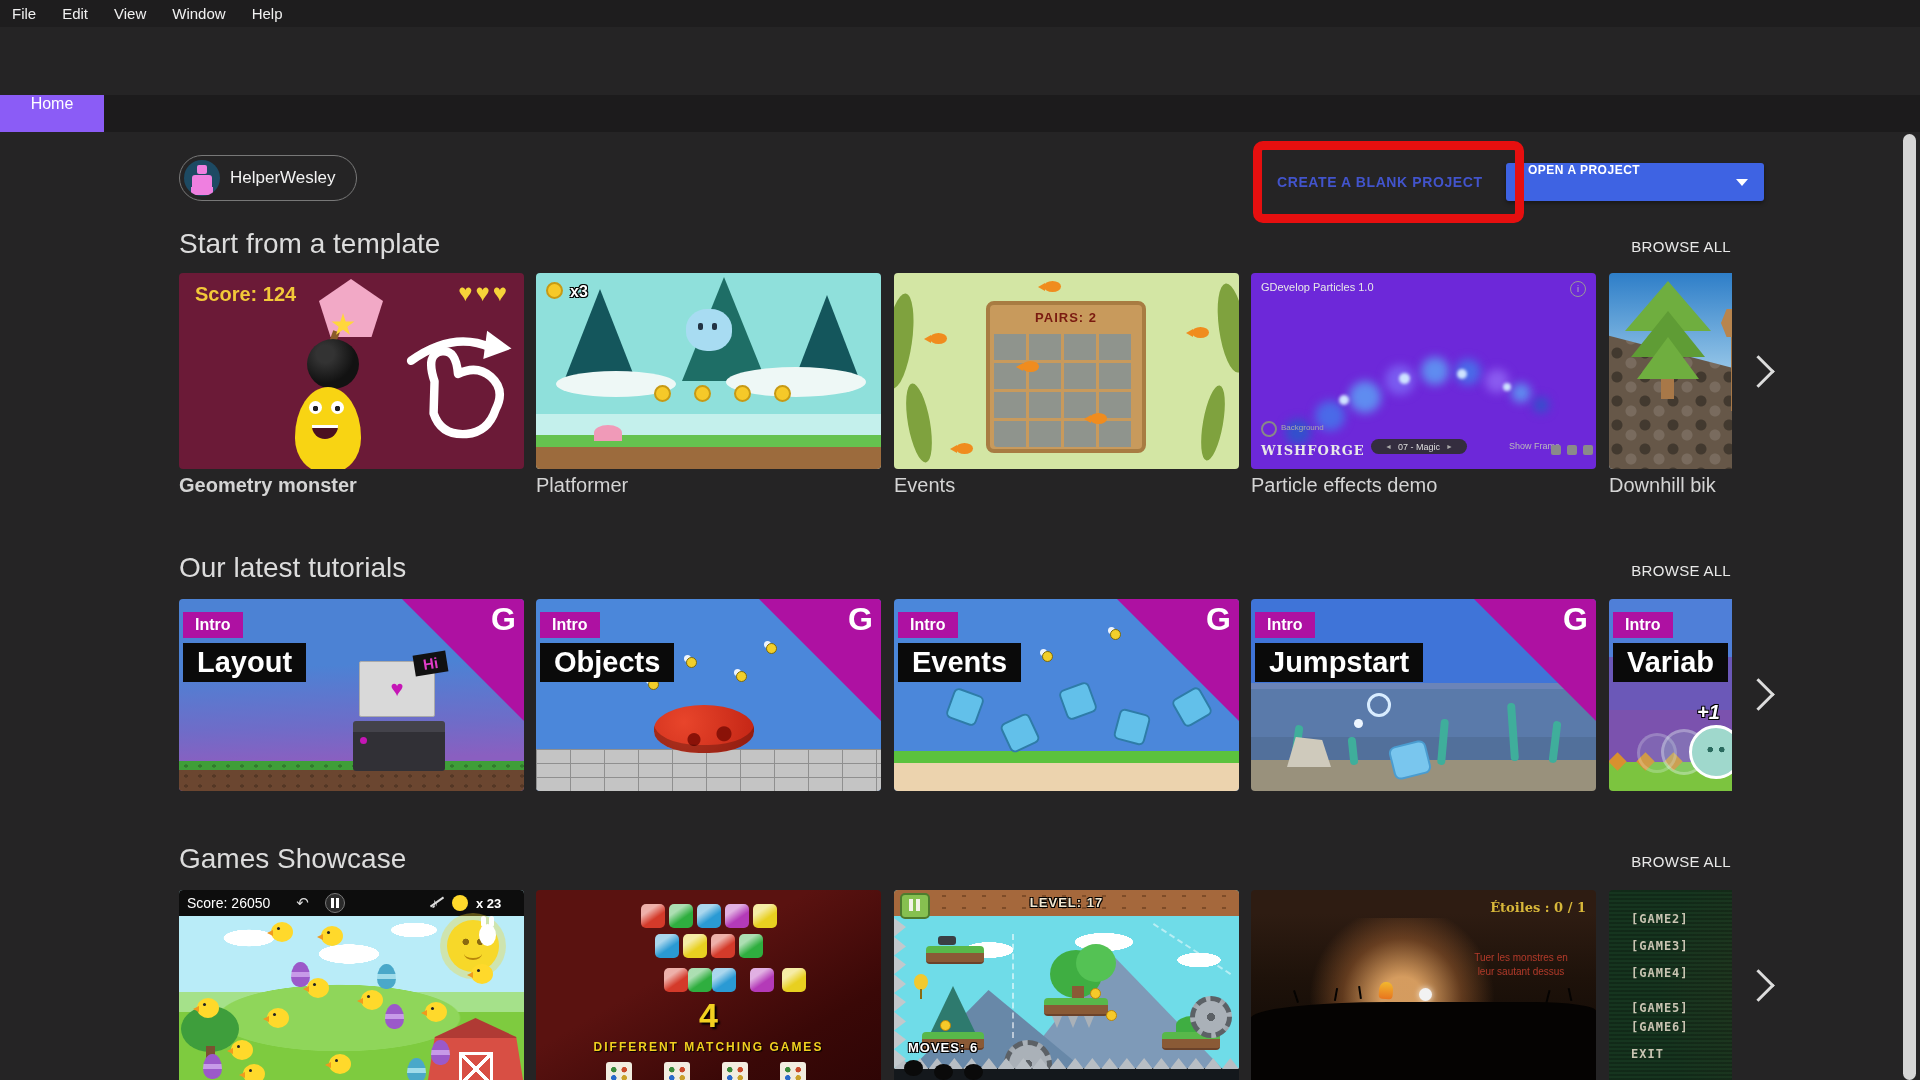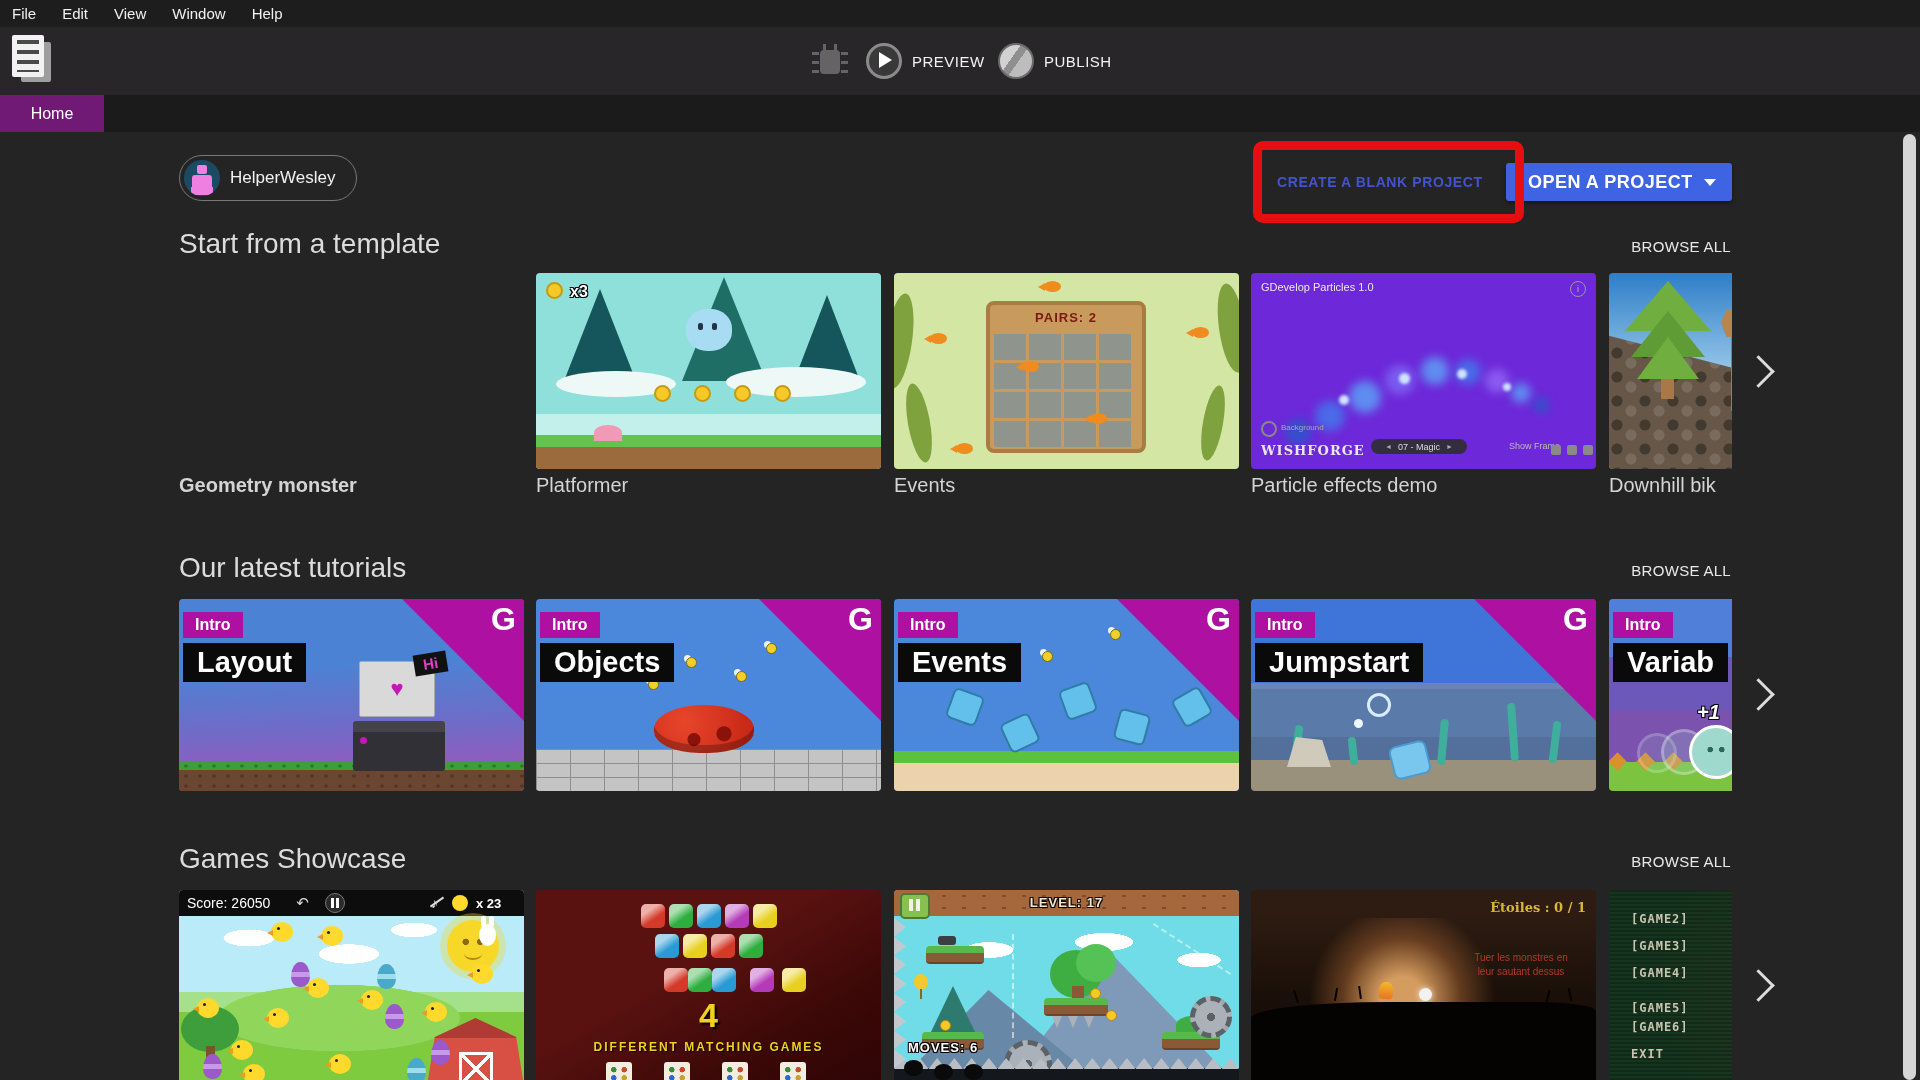--- a/index.html
+++ b/index.html
@@ -23,36 +23,36 @@
       background:repeating-linear-gradient(#7a7878 0 3px,transparent 3px 9px);}
   .bug .ant{position:absolute;top:0;width:3px;height:7px;background:#7a7878;}
   .tbbtn{position:absolute;top:14px;height:40px;display:flex;align-items:center;gap:10px;color:#f2f2f2;
          font-size:15px;letter-spacing:.5px;cursor:pointer;}
   .circ-play{width:30px;height:30px;border-radius:50%;background:#3a393a;border:3px solid #8c8a8c;position:relative;}
   .circ-play::after{content:"";position:absolute;left:10px;top:6px;border-left:13px solid #fff;
       border-top:8px solid transparent;border-bottom:8px solid transparent;}
   .circ-pub{width:32px;height:32px;border-radius:50%;border:2px solid #6a6a6a;
       background:linear-gradient(125deg,#d2d2d2 0 38%,#8f8f8f 38% 55%,#bdbdbd 55%);}
   .tabrow{position:absolute;left:0;top:95px;width:1920px;height:37px;background:#1c1b1c;}
-  .tab-home{position:absolute;left:0;top:0;width:104px;height:37px;background:#701a75;color:#fff;
-      font-size:16px;display:flex;align-items:center;justify-content:center;cursor:pointer;}
+  .tab-home{position:absolute;left:0;top:0;width:104px;height:37px;background:#8b5cf6;color:#fff;
+      font-size:16px;display:flex;align-items:flex-start;justify-content:center;cursor:pointer;}
 
   
   .chip{position:absolute;left:179px;top:155px;height:44px;border:1px solid #787878;border-radius:24px;
       display:flex;align-items:center;padding:0 20px 0 4px;cursor:pointer;}
   .avatar{width:36px;height:36px;border-radius:50%;background:#1d4a63;position:relative;overflow:hidden;}
   .avatar::before{content:"";position:absolute;left:13px;top:5px;width:10px;height:9px;background:#ef7fe0;border-radius:2px;}
   .avatar::after{content:"";position:absolute;left:8px;top:15px;width:20px;height:16px;background:#ef7fe0;border-radius:3px;
       box-shadow:0 0 0 0 #ef7fe0, -5px 8px 0 -4px #ef7fe0, 5px 8px 0 -4px #ef7fe0;}
   .chip .name{color:#f2f2f2;font-size:17px;margin-left:10px;}
   .btn-flat{position:absolute;left:1277px;top:166px;height:32px;line-height:32px;color:#4254cc;
       font-size:14px;font-weight:600;letter-spacing:.6px;cursor:pointer;}
   .annot{position:absolute;left:1253px;top:141px;width:253px;height:64px;border:9px solid #e60f0f;border-radius:10px;z-index:30;}
-  .btn-raised{position:absolute;left:1506px;top:163px;width:226px;height:38px;background:#3e63e3;border-radius:3px;
-      color:#fff;font-size:18px;font-weight:600;letter-spacing:.5px;display:flex;align-items:center;
+  .btn-raised{position:absolute;left:1506px;top:163px;width:258px;height:38px;background:#3e63e3;border-radius:3px;
+      color:#fff;font-size:12px;font-weight:600;letter-spacing:.5px;display:flex;align-items:flex-start;
       padding-left:22px;box-sizing:border-box;cursor:pointer;box-shadow:0 2px 4px rgba(0,0,0,.4);}
   .caret{position:absolute;right:16px;top:16px;border-left:6px solid transparent;border-right:6px solid transparent;
       border-top:7px solid #fff;}
 
   
   .sec-title{position:absolute;left:179px;color:#dcdcdc;font-size:28px;}
   .browse{position:absolute;right:189px;color:#e8e8e8;font-size:15px;letter-spacing:.3px;cursor:pointer;}
   .row{position:absolute;left:179px;width:1553px;overflow:hidden;}
   .card{position:absolute;top:0;width:345px;height:196px;border-radius:4px;overflow:hidden;cursor:pointer;}
   .caption{position:absolute;top:201px;color:#d4d4d4;font-size:20px;}
@@ -290,41 +290,20 @@
 <div class="app">
 
   <div class="menubar">
     <span class="menu-item">File</span>
     <span class="menu-item">Edit</span>
     <span class="menu-item">View</span>
     <span class="menu-item">Window</span>
     <span class="menu-item">Help</span>
   </div>
 
-  <div class="toolbar">
-    <div class="projicon">
-      <div class="back"></div>
-      <div class="front"></div>
-    </div>
-    <div class="bug">
-      <div class="ant" style="left:11px;"></div>
-      <div class="ant" style="left:22px;"></div>
-      <div class="leg" style="left:0;"></div>
-      <div class="body"></div>
-      <div class="leg" style="right:0;"></div>
-    </div>
-    <div class="tbbtn" style="left:866px;">
-      <span class="circ-play"></span>
-      <span>PREVIEW</span>
-    </div>
-    <div class="tbbtn" style="left:998px;">
-      <span class="circ-pub"></span>
-      <span>PUBLISH</span>
-    </div>
-  </div>
 
   <div class="tabrow">
     <div class="tab-home">
       <span>Home</span>
     </div>
   </div>
 
   <div class="chip">
     <div class="avatar"></div>
     <span class="name">HelperWesley</span>
@@ -335,20 +314,37 @@
   <div class="btn-raised">
     <span>OPEN A PROJECT</span>
     <span class="caret"></span>
   </div>
 
   <div class="sec-title" style="top:228px;">Start from a template</div>
   <div class="browse" style="top:238px;">BROWSE ALL</div>
 
   <div class="row" style="top:273px;height:232px;">
 
+    <div class="card c-geom" style="left:0;">
+      <div class="abs gm-score">Score: 124</div>
+      <div class="abs gm-pent"></div>
+      <div class="abs gm-hearts">♥♥♥</div>
+      <div class="abs gm-fuse"></div>
+      <div class="abs gm-spark"></div>
+      <div class="abs gm-bomb"></div>
+      <div class="abs gm-body"></div>
+      <div class="abs gm-eye" style="left:130px;"></div>
+      <div class="abs gm-eye" style="left:152px;"></div>
+      <div class="abs gm-mouth"></div>
+      <svg class="abs" style="left:218px;top:50px;" width="122" height="130" viewBox="0 0 130 138">
+        <path d="M15 40 Q60 8 100 26" fill="none" stroke="#fff" stroke-width="9" stroke-linecap="round"></path>
+        <path d="M96 8 L122 27 L92 38 Z" fill="#fff"></path>
+        <path d="M40 62 q-10 -30 8 -32 q15 -2 17 24 q20 -10 35 3 q16 14 5 35 q-8 24 -31 26 q-27 2 -35 -22 z" fill="none" stroke="#fff" stroke-width="9" stroke-linejoin="round"></path>
+      </svg>
+    </div>
     <div class="caption" style="left:0;font-weight:bold;">Geometry monster</div>
 
     <div class="card c-plat" style="left:357px;">
       <div class="abs tri" style="left:28px;top:16px;width:72px;height:92px;background:#14565c;"></div>
       <div class="abs tri" style="left:146px;top:4px;width:84px;height:104px;background:#1e6e66;"></div>
       <div class="abs tri" style="left:258px;top:22px;width:66px;height:86px;background:#14565c;"></div>
       <div class="abs pf-snow" style="left:20px;top:98px;width:120px;height:26px;"></div>
       <div class="abs pf-snow" style="left:190px;top:94px;width:140px;height:30px;"></div>
       <div class="abs pf-ground"></div>
       <div class="abs pf-coin" style="left:10px;top:9px;"></div>

